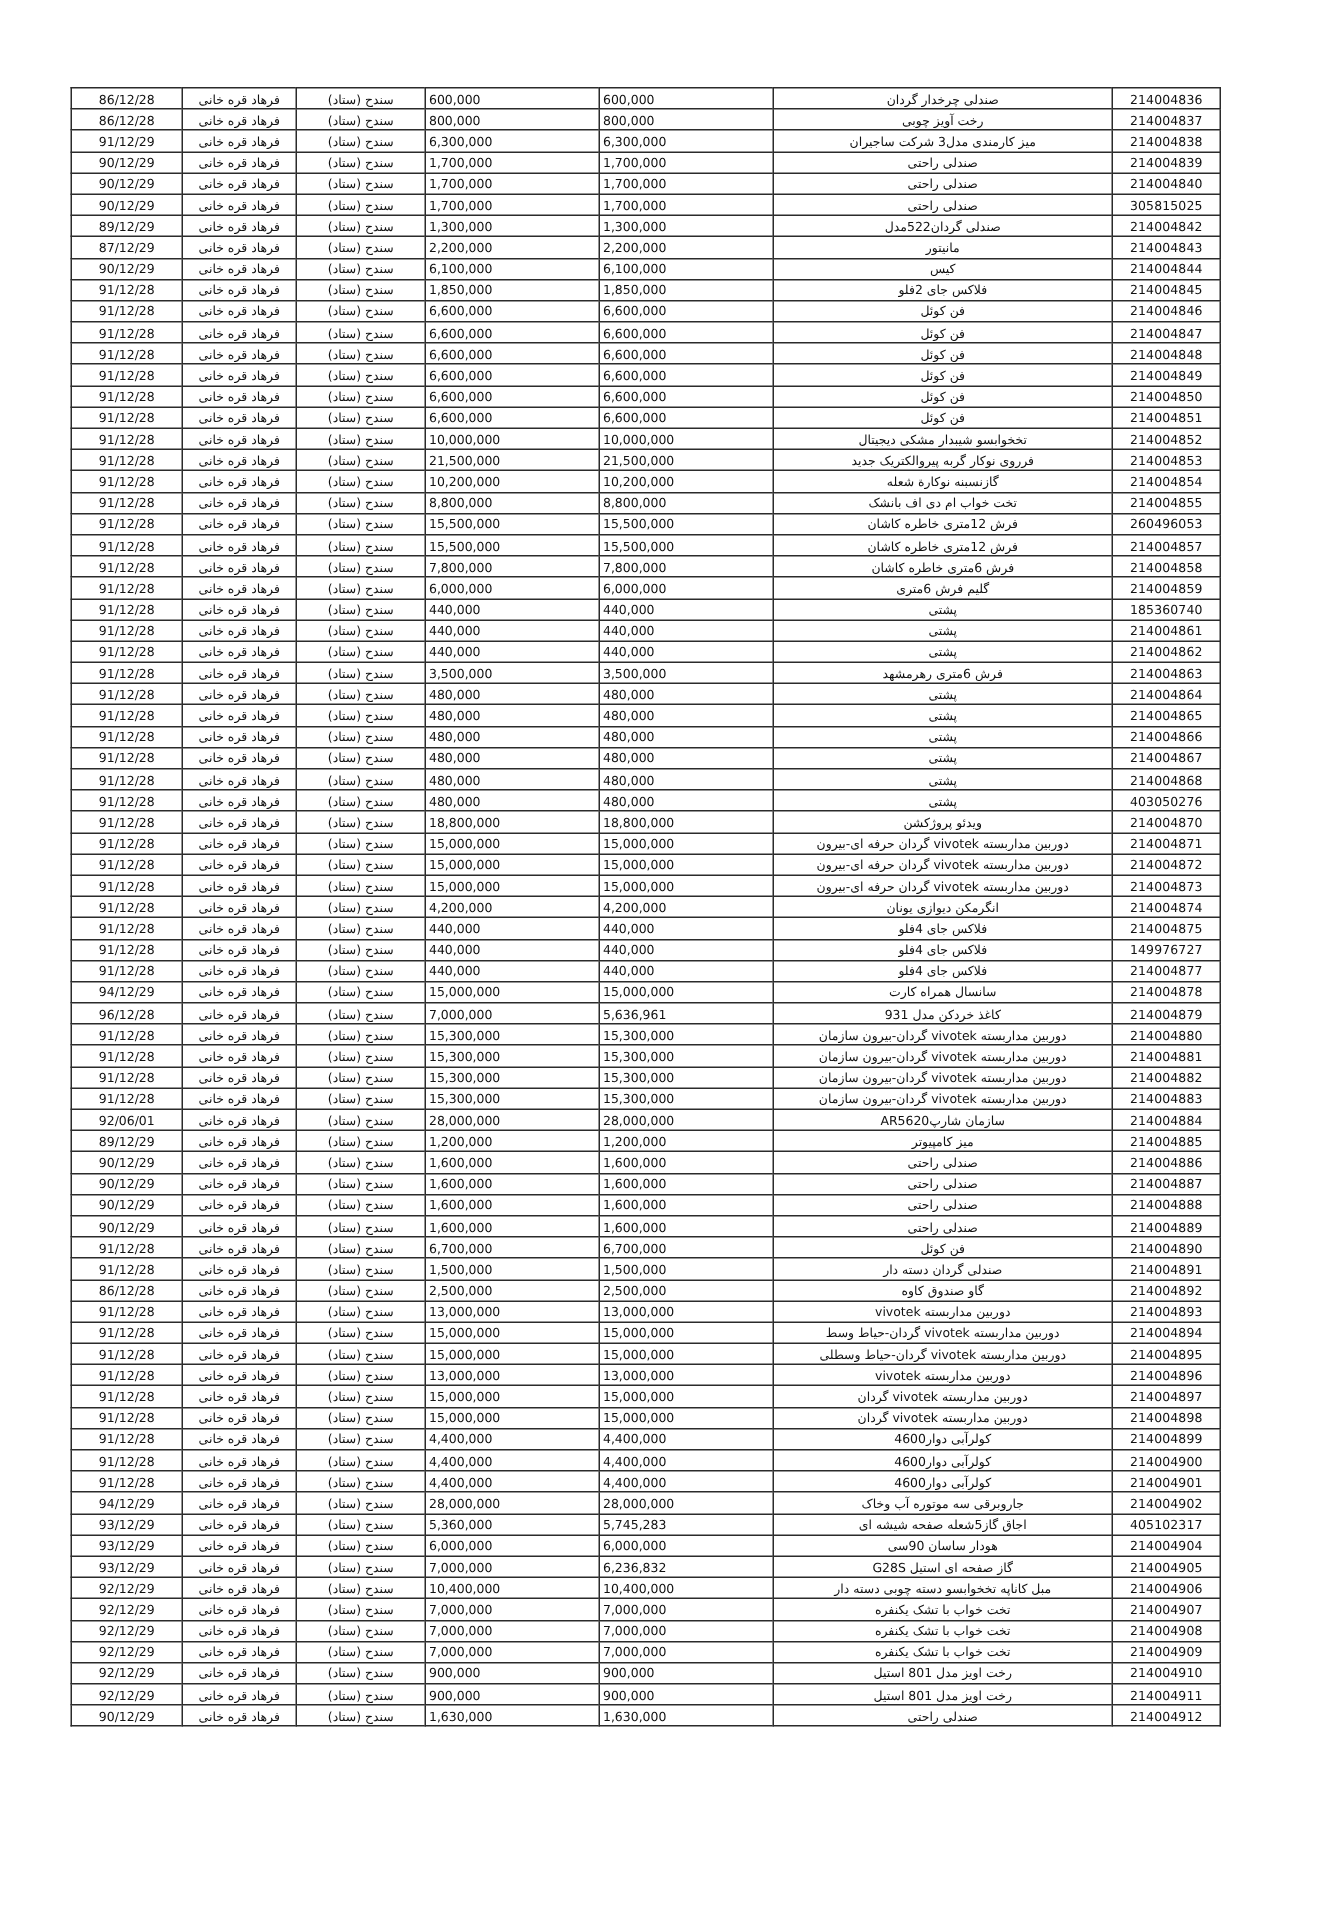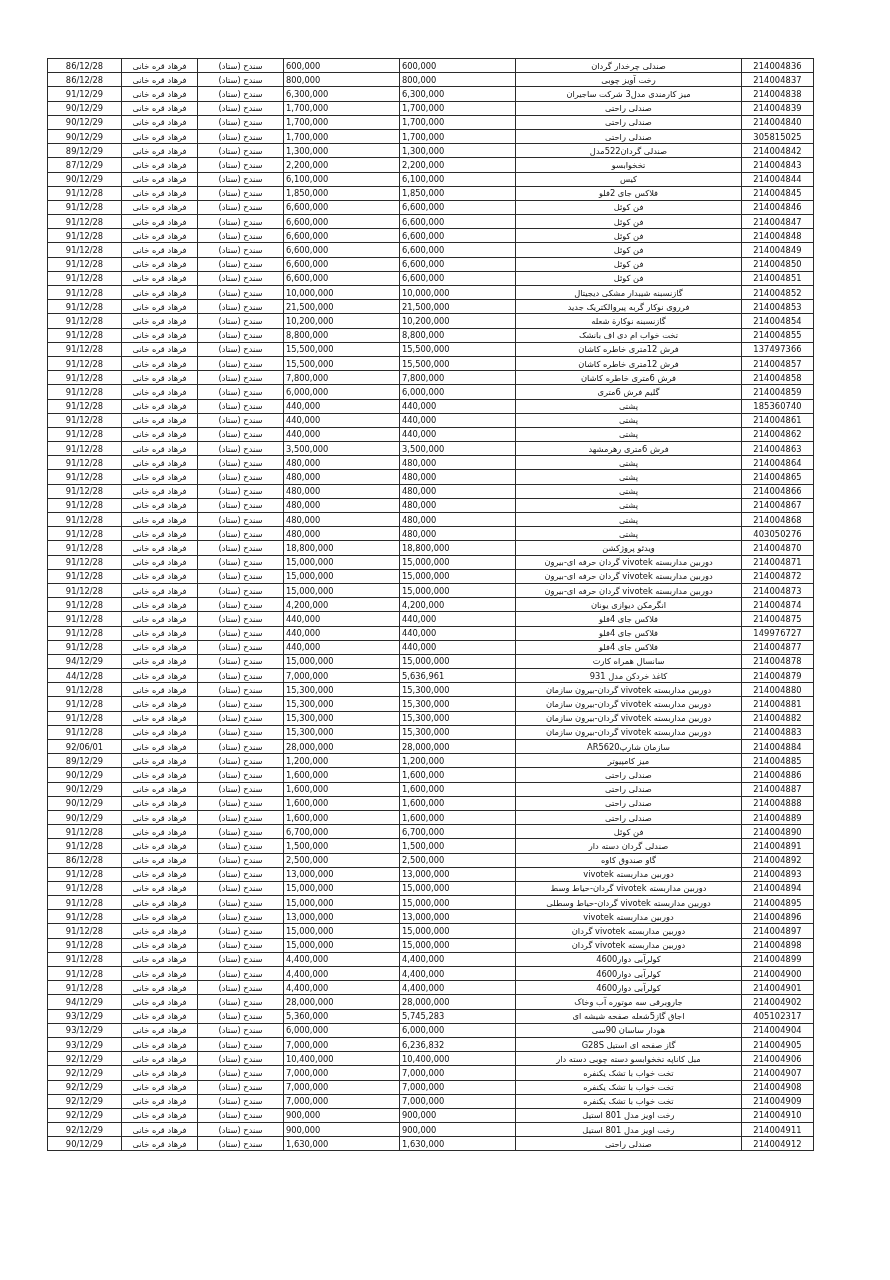--- a/index.html
+++ b/index.html
@@ -135,21 +135,21 @@
           <td class="code">214004842</td>
           <td class="desc">صندلی گردان522مدل</td>
           <td class="amt">1,300,000</td>
           <td class="amt">1,300,000</td>
           <td class="doc">سندح (ستاد)</td>
           <td class="party">فرهاد قره خانی</td>
           <td class="date">89/12/29</td>
         </tr>
         <tr>
           <td class="code">214004843</td>
-          <td class="desc">تخخوابسو</td>
+          <td class="desc">مانیتور</td>
           <td class="amt">2,200,000</td>
           <td class="amt">2,200,000</td>
           <td class="doc">سندح (ستاد)</td>
           <td class="party">فرهاد قره خانی</td>
           <td class="date">87/12/29</td>
         </tr>
         <tr>
           <td class="code">214004844</td>
           <td class="desc">کیس</td>
           <td class="amt">6,100,000</td>
@@ -216,21 +216,21 @@
           <td class="code">214004851</td>
           <td class="desc">فن کوئل</td>
           <td class="amt">6,600,000</td>
           <td class="amt">6,600,000</td>
           <td class="doc">سندح (ستاد)</td>
           <td class="party">فرهاد قره خانی</td>
           <td class="date">91/12/28</td>
         </tr>
         <tr>
           <td class="code">214004852</td>
-          <td class="desc">گازنسبنه شیبدار مشکی دیجیتال</td>
+          <td class="desc">تخخوابسو شیبدار مشکی دیجیتال</td>
           <td class="amt">10,000,000</td>
           <td class="amt">10,000,000</td>
           <td class="doc">سندح (ستاد)</td>
           <td class="party">فرهاد قره خانی</td>
           <td class="date">91/12/28</td>
         </tr>
         <tr>
           <td class="code">214004853</td>
           <td class="desc">فرروی نوکار گربه پیروالکتریک جدید</td>
           <td class="amt">21,500,000</td>
@@ -251,21 +251,21 @@
         <tr>
           <td class="code">214004855</td>
           <td class="desc">تخت خواب ام دی اف بانشک</td>
           <td class="amt">8,800,000</td>
           <td class="amt">8,800,000</td>
           <td class="doc">سندح (ستاد)</td>
           <td class="party">فرهاد قره خانی</td>
           <td class="date">91/12/28</td>
         </tr>
         <tr>
-          <td class="code">137497366</td>
+          <td class="code">260496053</td>
           <td class="desc">فرش 12متری خاطره کاشان</td>
           <td class="amt">15,500,000</td>
           <td class="amt">15,500,000</td>
           <td class="doc">سندح (ستاد)</td>
           <td class="party">فرهاد قره خانی</td>
           <td class="date">91/12/28</td>
         </tr>
         <tr>
           <td class="code">214004857</td>
           <td class="desc">فرش 12متری خاطره کاشان</td>
@@ -464,21 +464,21 @@
           <td class="party">فرهاد قره خانی</td>
           <td class="date">94/12/29</td>
         </tr>
         <tr>
           <td class="code">214004879</td>
           <td class="desc">کاغذ خردکن مدل 931</td>
           <td class="amt">5,636,961</td>
           <td class="amt">7,000,000</td>
           <td class="doc">سندح (ستاد)</td>
           <td class="party">فرهاد قره خانی</td>
-          <td class="date">44/12/28</td>
+          <td class="date">96/12/28</td>
         </tr>
         <tr>
           <td class="code">214004880</td>
           <td class="desc">دوربین مداربسته vivotek گردان-بیرون سازمان</td>
           <td class="amt">15,300,000</td>
           <td class="amt">15,300,000</td>
           <td class="doc">سندح (ستاد)</td>
           <td class="party">فرهاد قره خانی</td>
           <td class="date">91/12/28</td>
         </tr>

